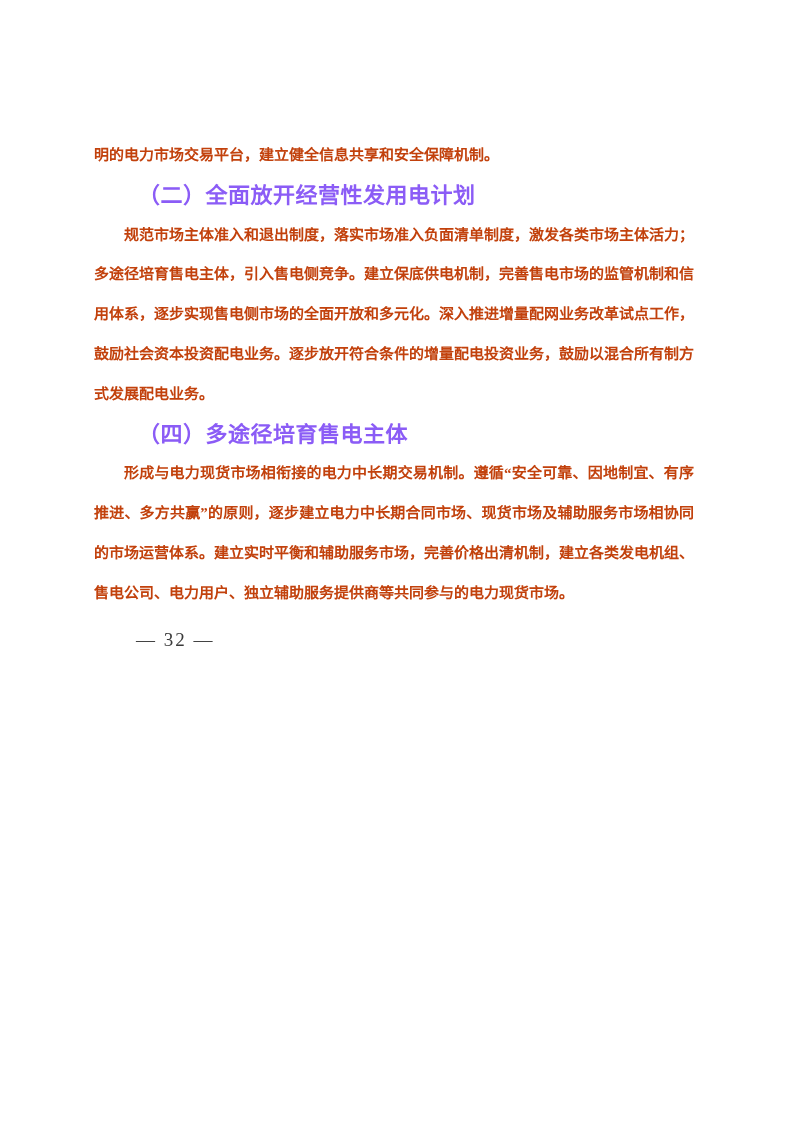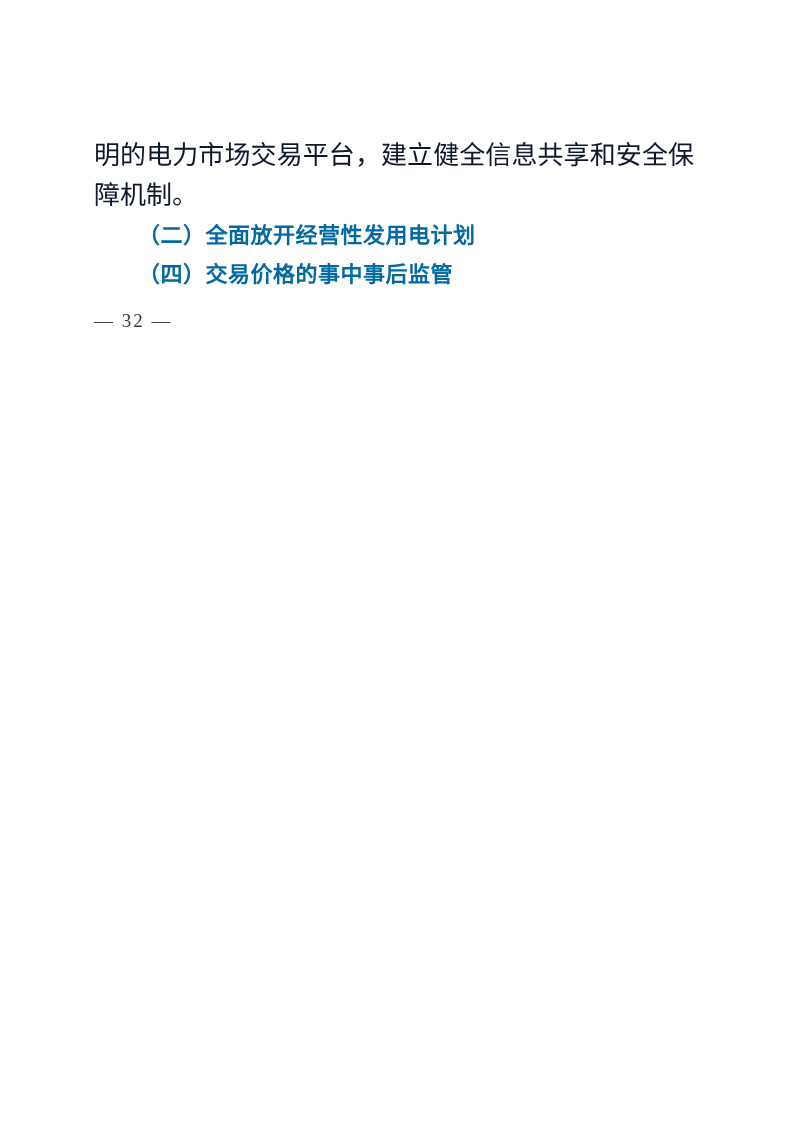--- a/index.html
+++ b/index.html
@@ -17,61 +17,64 @@
     padding: 136px 106px 0 94px;
     overflow: hidden;
     font-family: "Liberation Serif", "DejaVu Serif", serif;
   }
   .text-block {
     width: 600px;
   }
   .body-para, .heading {
     margin: 0;
     padding: 0;
-    font-size: 26px;
+    font-size: 15px;
     line-height: 39.8px;
-    color: #0f172a;
+    color: #c2410c;
     text-align: justify;
     text-justify: inter-ideograph;
     word-break: break-all;
-    font-weight: normal;
+    font-weight: bold;
   }
   .body-para.indent {
     text-indent: 2em;
   }
   .heading {
     font-size: 22px;
     font-weight: 700;
-    color: #0369a1;
+    color: #8b5cf6;
     text-align: left;
     text-indent: 2em;
     letter-spacing: 0.5px;
   }
   .page-footer {
     margin-top: 12px;
+    margin-left: 42px;
   }
   .page-number {
     display: inline-block;
     font-size: 19px;
     line-height: 28px;
     color: #3a3a3a;
     letter-spacing: 2px;
   }
 </style>
 </head>
 <body>
 
 <main class="page">
   <section class="text-block">
 
     <p class="body-para">明的电力市场交易平台，建立健全信息共享和安全保障机制。</p>
 
     <h2 class="heading">（二）全面放开经营性发用电计划</h2>
 
+    <p class="body-para indent">规范市场主体准入和退出制度，落实市场准入负面清单制度，激发各类市场主体活力；多途径培育售电主体，引入售电侧竞争。建立保底供电机制，完善售电市场的监管机制和信用体系，逐步实现售电侧市场的全面开放和多元化。深入推进增量配网业务改革试点工作，鼓励社会资本投资配电业务。逐步放开符合条件的增量配电投资业务，鼓励以混合所有制方式发展配电业务。</p>
 
-    <h2 class="heading">（四）交易价格的事中事后监管</h2>
+    <h2 class="heading">（四）多途径培育售电主体</h2>
+    <p class="body-para indent">形成与电力现货市场相衔接的电力中长期交易机制。遵循“安全可靠、因地制宜、有序推进、多方共赢”的原则，逐步建立电力中长期合同市场、现货市场及辅助服务市场相协同的市场运营体系。建立实时平衡和辅助服务市场，完善价格出清机制，建立各类发电机组、售电公司、电力用户、独立辅助服务提供商等共同参与的电力现货市场。</p>
 
   </section>
 
   <footer class="page-footer">
     <span class="page-number">— 32 —</span>
   </footer>
 </main>
 
 </body></html>

